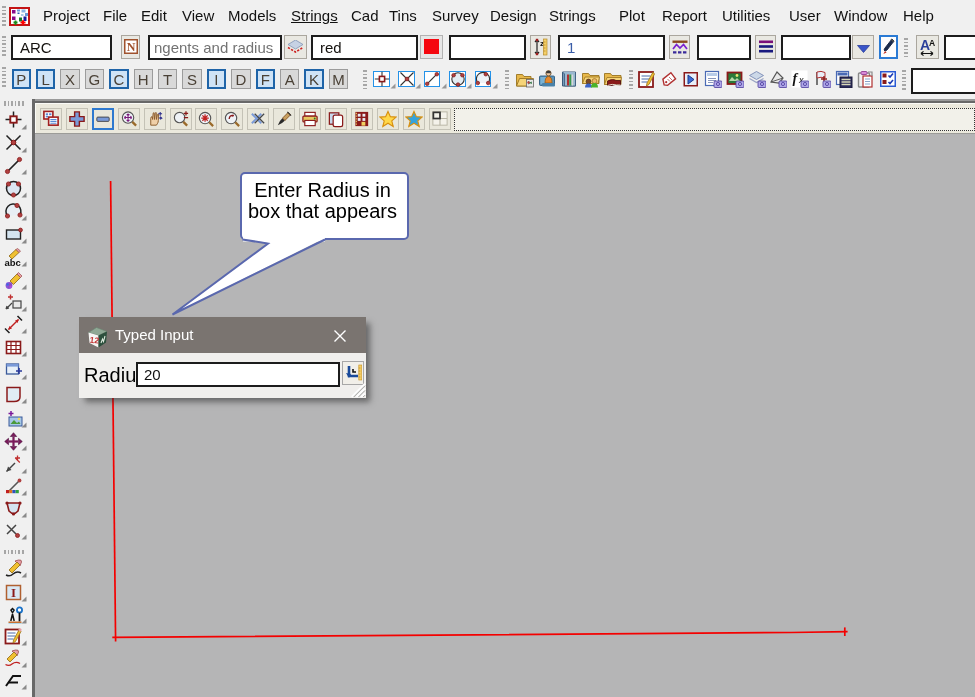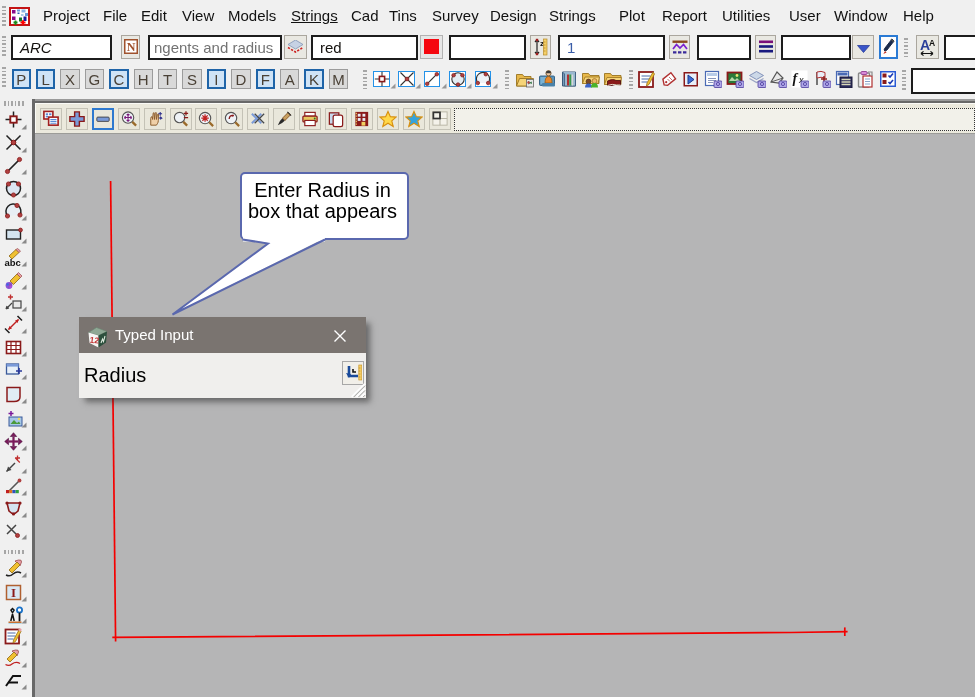--- a/index.html
+++ b/index.html
@@ -47,21 +47,21 @@
 <div class="menuitem" style="left:619px;">Plot</div>
 <div class="menuitem" style="left:662px;">Report</div>
 <div class="menuitem" style="left:722px;">Utilities</div>
 <div class="menuitem" style="left:789px;">User</div>
 <div class="menuitem" style="left:834px;">Window</div>
 <div class="menuitem" style="left:903px;">Help</div>
 </div>
 <div class="abs" style="left:0;top:31px;width:975px;height:33px;background:#f0f0f0;">
 </div>
 <div class="grip" style="left:2px;top:36px;height:22px;"></div>
-<div class="inp" style="left:11px;top:35px;width:101px;height:25px;font-style:italic;">
+<div class="inp" style="left:11px;top:35px;width:101px;height:25px;">
     <span style="color:#15120f">ARC</span>
   </div>
 <div class="btn2" style="left:121px;top:35px;width:19px;height:24px;"></div>
 <svg class="abs" style="left:124px;top:39px;" width="14" height="15" viewBox="0 0 14 15">
 <rect x="0.75" y="0.75" width="12.5" height="13.5" fill="#fff" stroke="#a0522d" stroke-width="1.5"></rect>
 <text x="7" y="11.5" font-family="Liberation Serif" font-size="12" font-weight="bold" fill="#a0522d" text-anchor="middle">N</text>
 </svg>
 <div class="inp" style="left:148px;top:35px;width:134px;height:25px;">
     <span style="left:4px;">ngents and radius</span>
   </div>
@@ -632,20 +632,23 @@
 <polygon points="0.5,5.5 10.5,8.5 10.5,20.5 1.5,16" fill="#f6f6f4"></polygon>
 <polygon points="10.5,8.5 19,4.5 18,15.5 10.5,20.5" fill="#2c4f3c"></polygon>
 <text x="1.8" y="15.5" font-size="8.5" font-weight="bold" fill="#c23535" transform="rotate(8 2 12)">12</text>
 <path d="M13 16 L14.5 12 L15.5 14.5 L17 9" stroke="#dce8dc" stroke-width="1.1" fill="none"></path>
 </svg>
 <div class="abs" style="left:36px;top:9px;font-size:15px;color:#fff;">Typed Input</div>
 <svg class="abs" style="left:255px;top:13px;" width="12" height="12" viewBox="0 0 12 12">
 <path d="M0.5 0.5 L11.5 11.5 M11.5 0.5 L0.5 11.5" stroke="#fff" stroke-width="1.4"></path>
 </svg>
 <div class="abs" style="left:5px;top:47px;font-size:20px;color:#000;">Radius</div>
+<div class="abs" style="left:57px;top:45px;width:204px;height:25px;background:#fff;border:2px solid #1c1c1c;">
+<div class="abs" style="left:6px;top:2px;font-size:15px;color:#111;">20</div>
+    </div>
 <div class="abs" style="left:263px;top:44px;width:22px;height:24px;background:#f1efe9;border:1px solid #a7a7a7;"></div>
 <svg class="abs" style="left:266px;top:47px;" width="17" height="18" viewBox="0 0 17 18">
 <path d="M4 2 L4 12 L13 12" stroke="#1a4a9a" stroke-width="2.6" fill="none"></path>
 <path d="M1 9 L4 14 L6 10" fill="#1a4a9a"></path>
 <path d="M8 5 L8 8 L11 8" stroke="#111" stroke-width="1.6" fill="none"></path>
 <rect x="13.8" y="1" width="3" height="15" fill="#f3cf68" stroke="#c89020" stroke-width="0.6"></rect>
 <path d="M13.8 4 h1.6 M13.8 7 h1.6 M13.8 10 h1.6 M13.8 13 h1.6" stroke="#c89020" stroke-width="0.8"></path>
 </svg>
 <svg class="abs" style="left:269px;top:63px;" width="18" height="18" viewBox="0 0 19 19">
 <path d="M18 4 L4 18 M18 9 L9 18 M18 14 L14 18" stroke="#fdfdfd" stroke-width="2.2"></path>

